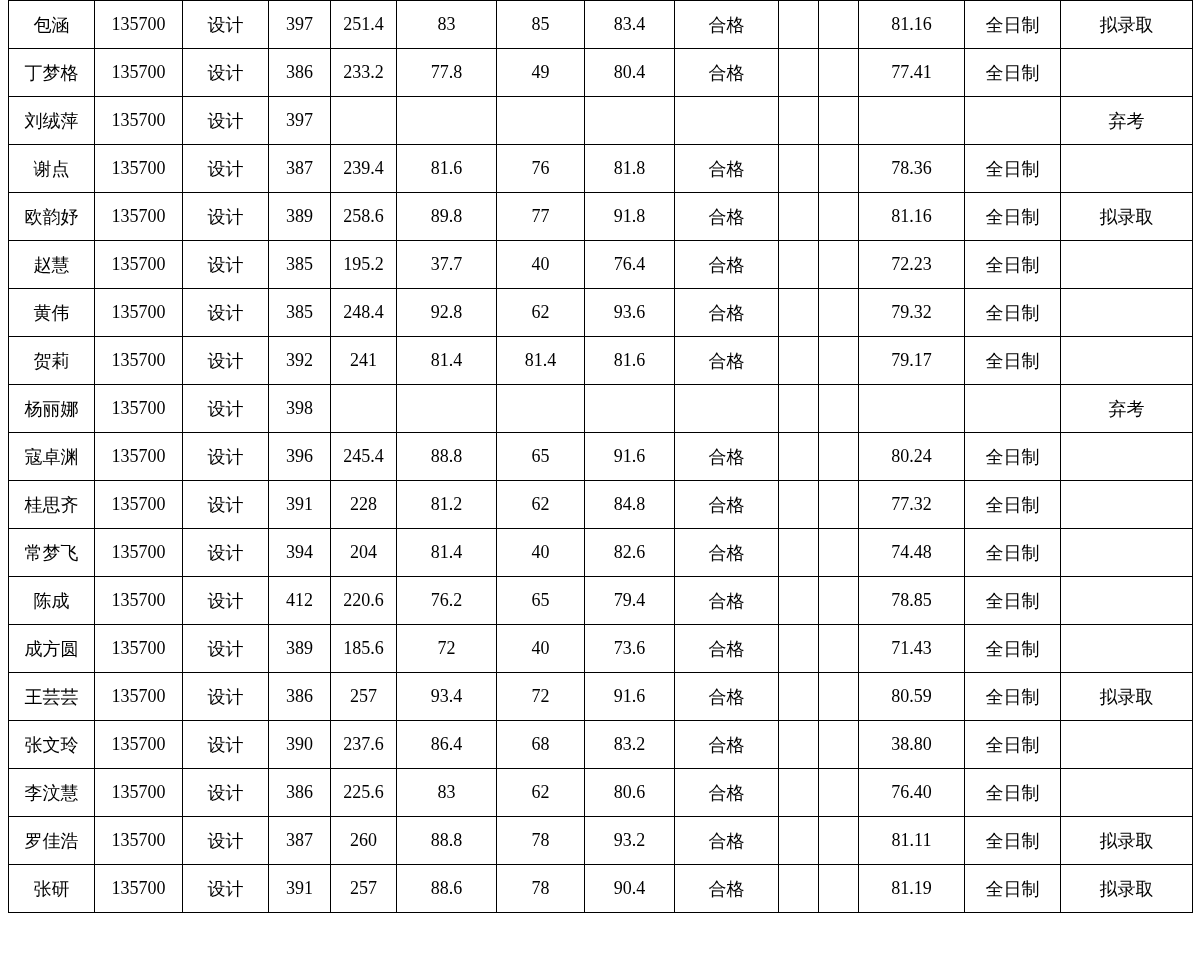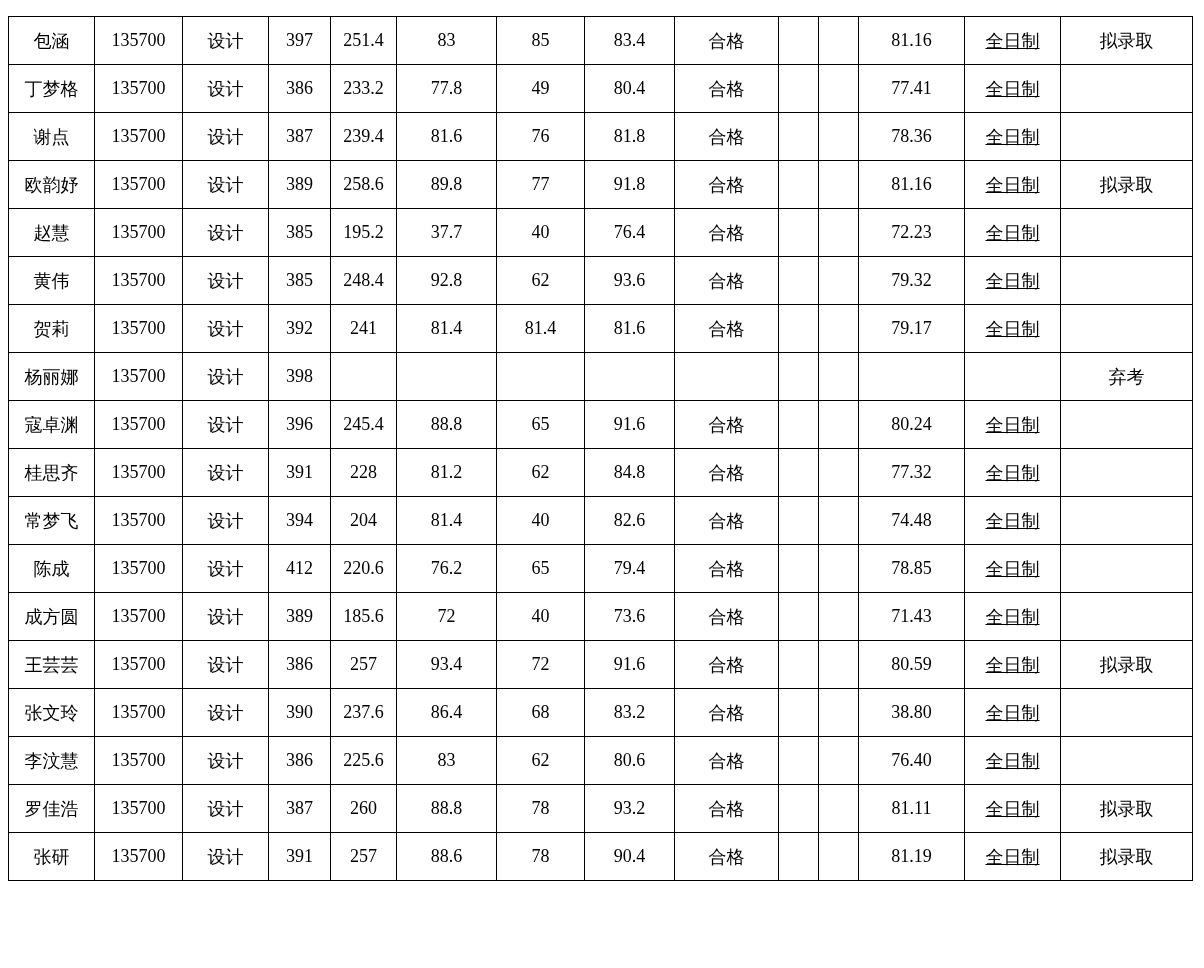--- a/index.html
+++ b/index.html
@@ -18,21 +18,21 @@
     position: relative;
     width: 1204px;
     height: 968px;
     box-sizing: border-box;
   }
   table.grid {
     border-collapse: collapse;
     table-layout: fixed;
     width: 1184px;
     margin-left: 8px;
-    margin-top: 16px;
+    margin-top: 0;
   }
   table.grid td {
     border: 1px solid #000000;
     height: 47px;
     text-align: center;
     vertical-align: middle;
     font-size: 18px;
     font-family: "Liberation Serif", "DejaVu Serif", serif;
     padding: 0 2px;
     white-space: nowrap;
@@ -51,21 +51,21 @@
   col.c-blank1 { width: 40px; }
   col.c-blank2 { width: 40px; }
   col.c-score  { width: 106px; }
   col.c-type   { width: 96px; }
   col.c-result { width: 132px; }
 
   td.name { font-size: 19px; }
   td.result { font-size: 19px; }
   td.pass { font-size: 19px; }
   td.major { font-size: 19px; }
-  td.type { font-size: 19px; text-decoration: underline; }
+  td.type { font-size: 19px; }
   .num { font-family: "Liberation Serif", "DejaVu Serif", serif; }
 </style>
 </head>
 <body>
 
 <div class="sheet">
   <table class="grid">
     <colgroup>
       <col class="c-name">
         <col class="c-code">
@@ -109,20 +109,36 @@
           <td class="num">49</td>
           <td class="num">80.4</td>
           <td class="pass">合格</td>
           <td></td>
           <td></td>
           <td class="num">77.41</td>
           <td class="type">全日制</td>
           <td class="result"></td>
         </tr>
         <tr>
+          <td class="name">刘绒萍</td>
+          <td class="num">135700</td>
+          <td class="major">设计</td>
+          <td class="num">397</td>
+          <td class="num"></td>
+          <td class="num"></td>
+          <td class="num"></td>
+          <td class="num"></td>
+          <td class="pass"></td>
+          <td></td>
+          <td></td>
+          <td class="num"></td>
+          <td class="type"></td>
+          <td class="result">弃考</td>
+        </tr>
+        <tr>
           <td class="name">谢点</td>
           <td class="num">135700</td>
           <td class="major">设计</td>
           <td class="num">387</td>
           <td class="num">239.4</td>
           <td class="num">81.6</td>
           <td class="num">76</td>
           <td class="num">81.8</td>
           <td class="pass">合格</td>
           <td></td>

